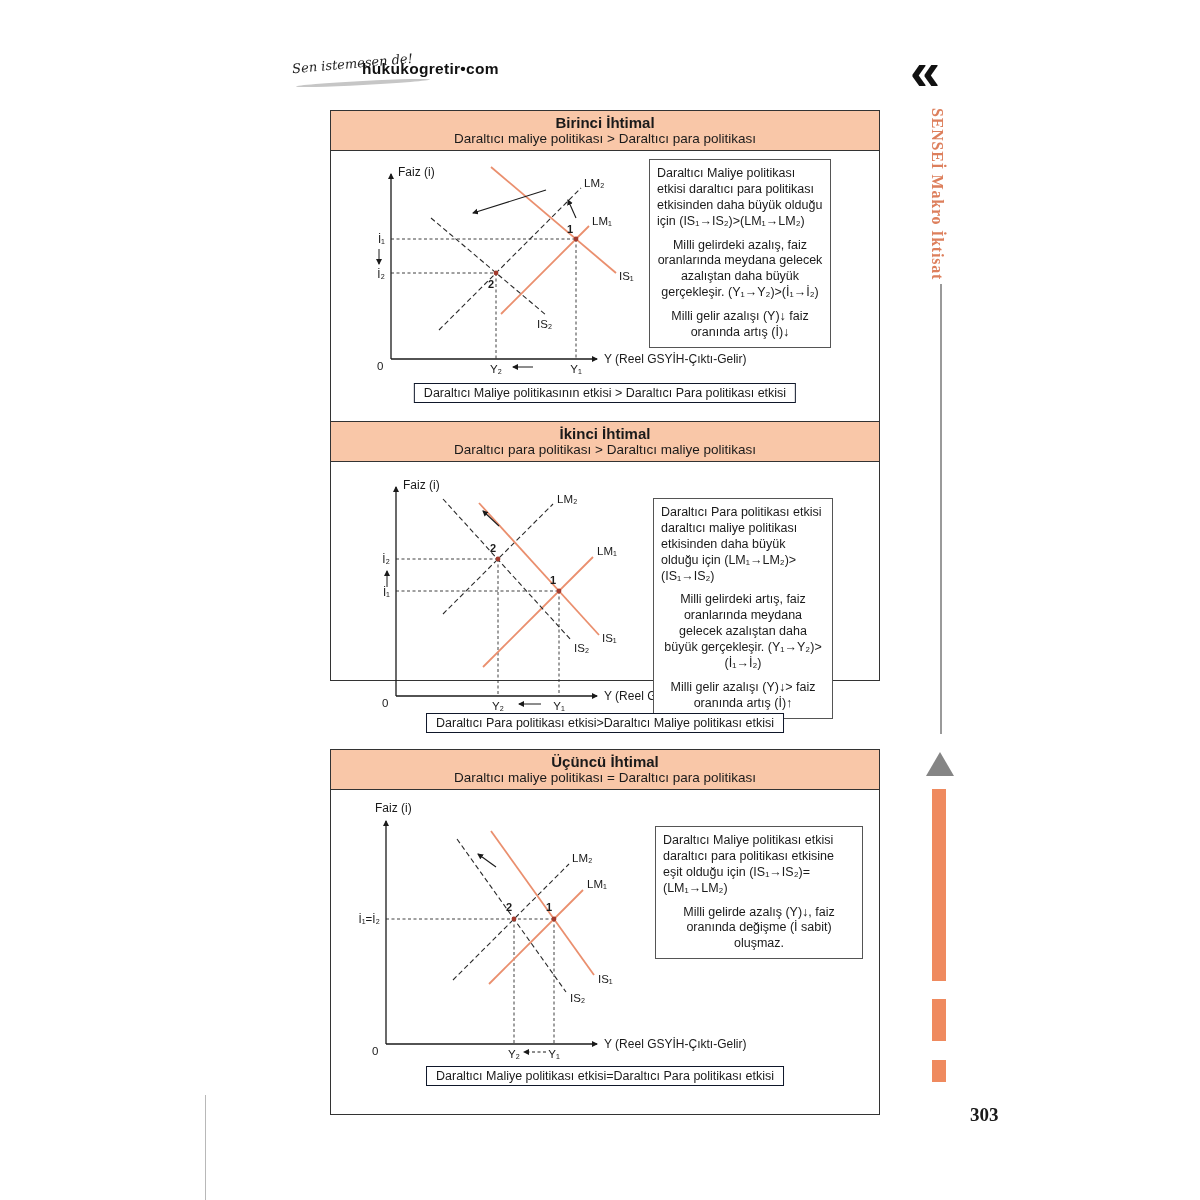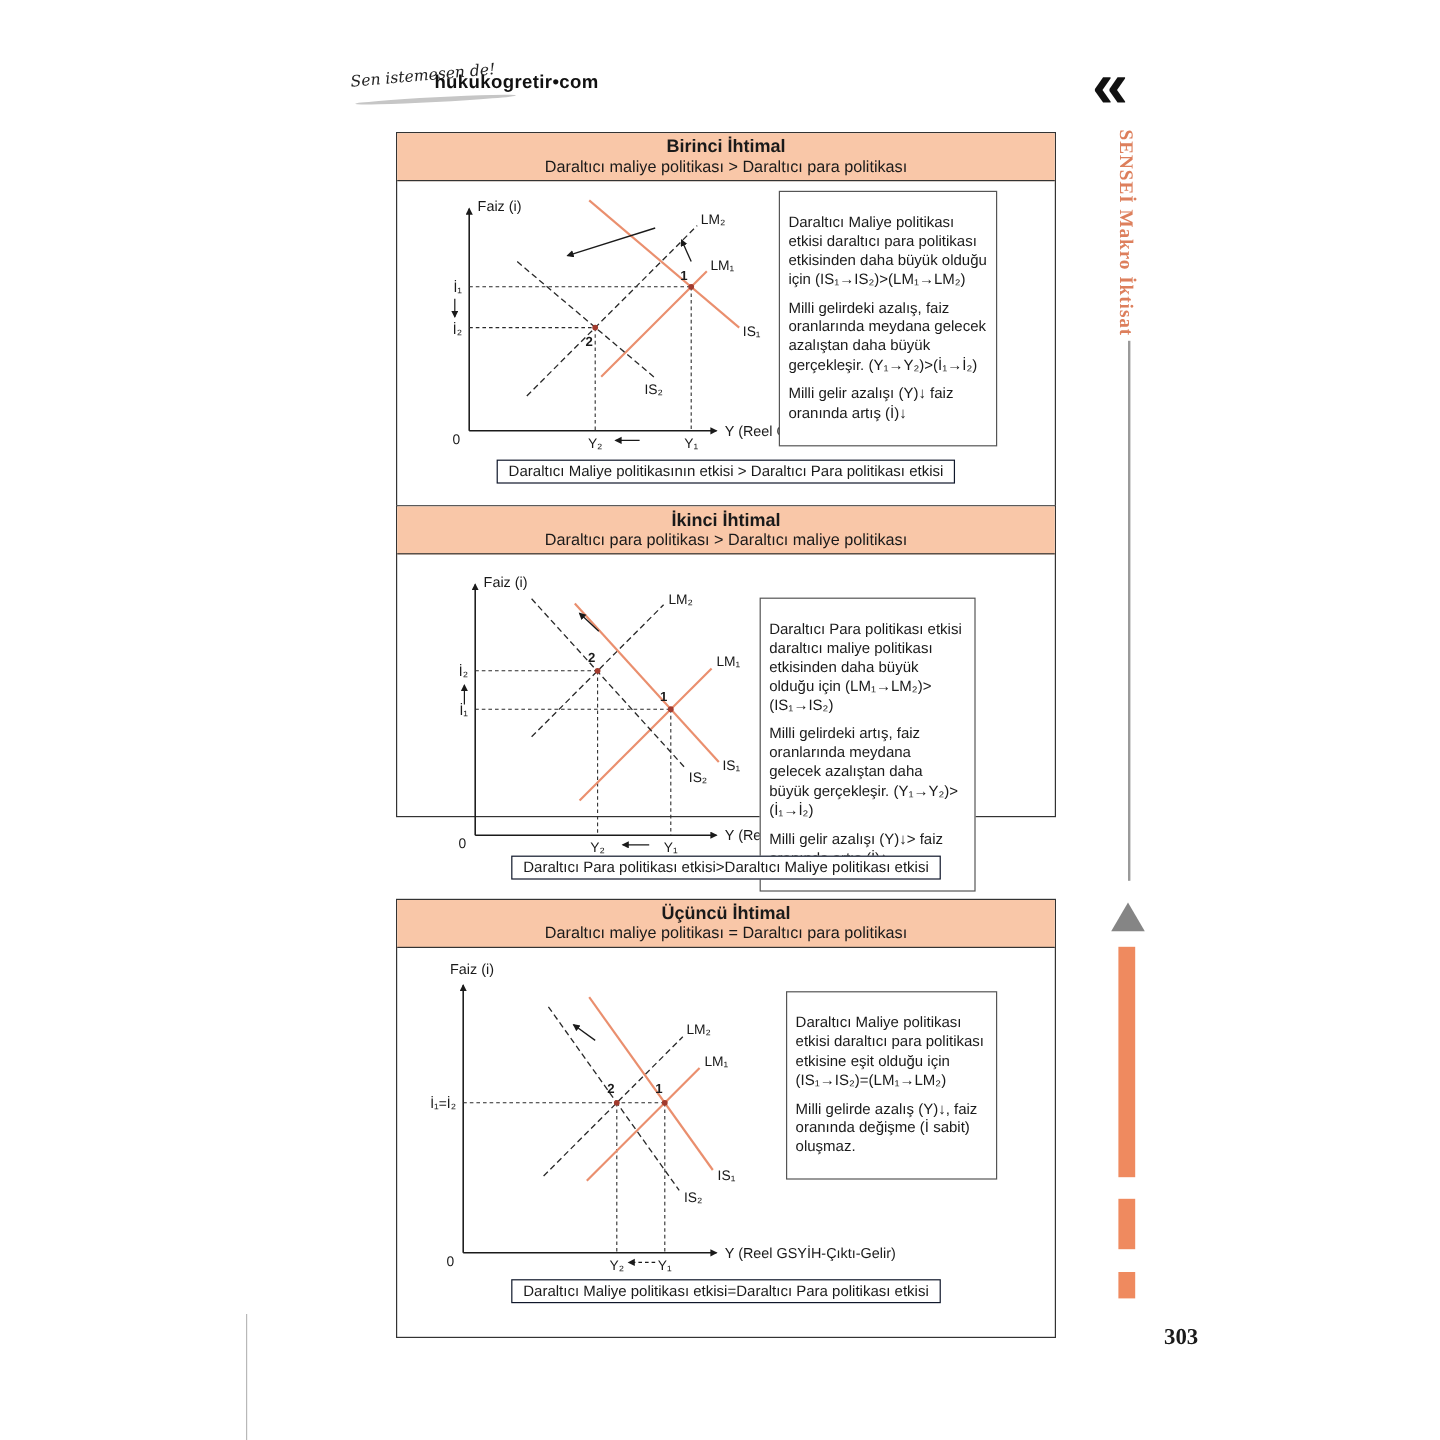--- a/index.html
+++ b/index.html
@@ -34,26 +34,26 @@
   .panel1 { top:110px; height:390px; }
   .panel2 { top:421px; height:260px; }
   .panel3 { top:736px; height:366px;margin-top:13px; }
   .panel-header { background:#f9c7a8; border-bottom:1px solid #333; text-align:center; padding:3px 0 4px; }
   .panel-title { font-size:15px; font-weight:bold; }
   .panel-sub   { font-size:13.5px; }
 
   .diagram { position:absolute; left:0; z-index:1; }
   .d1 { top:45px; } .d2 { top:47px; } .d3 { top:49px; }
 
-  .note { position:absolute; z-index:5; background:#fff; border:1px solid #555; padding:18px 7px;
+  .note { position:absolute; z-index:5; background:#fff; border:1px solid #555; padding:6px 7px;
           font-size:12.5px; line-height:1.27; }
-  .note p + p { margin-top:8px; }
+  .note p + p { margin-top:8px;text-align:center; }
   .note1 { left:318px; top:48px; width:182px; }
-  .note2 { left:302px; top:76px; width:180px; }
-  .note3 { left:324px; top:76px; width:176px; }
+  .note2 { left:322px; top:76px; width:180px; }
+  .note3 { left:324px; top:76px; width:208px; }
 
   .caption { position:absolute; z-index:5; left:50%; transform:translateX(-50%); background:#fff;
              border:1px solid #0f172a; padding:2px 9px; font-size:12.5px; white-space:nowrap; }
   .cap1 { top:272px; } .cap2 { top:291px; } .cap3 { top:316px;text-align:right; }
 
   svg text { font-family:"Liberation Sans", sans-serif; fill:#1a1a1a; }
   .axlbl { font-size:12px; }
   .smlbl { font-size:11.5px; }
   .ptlbl { font-size:11px; font-weight:bold; }
 </style>

